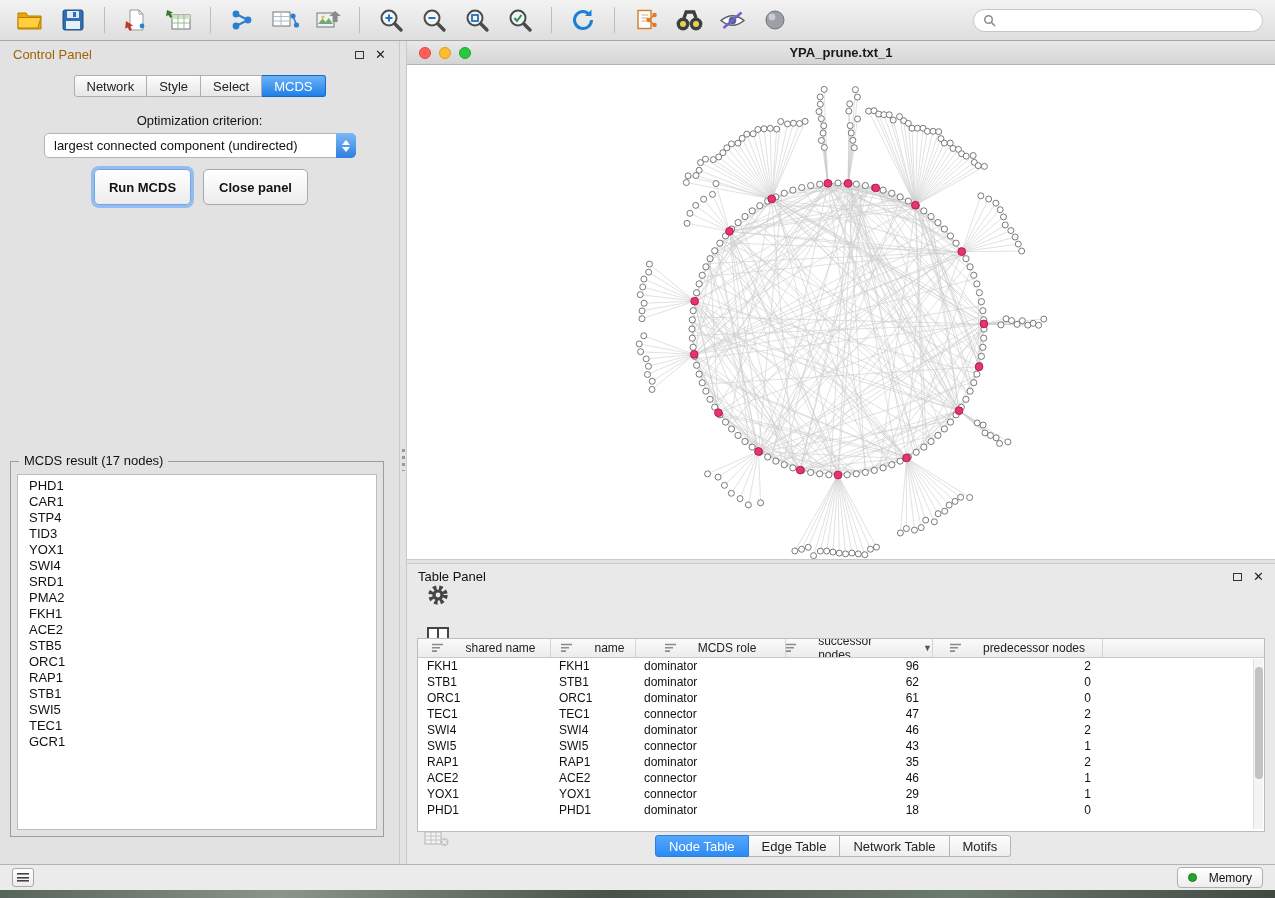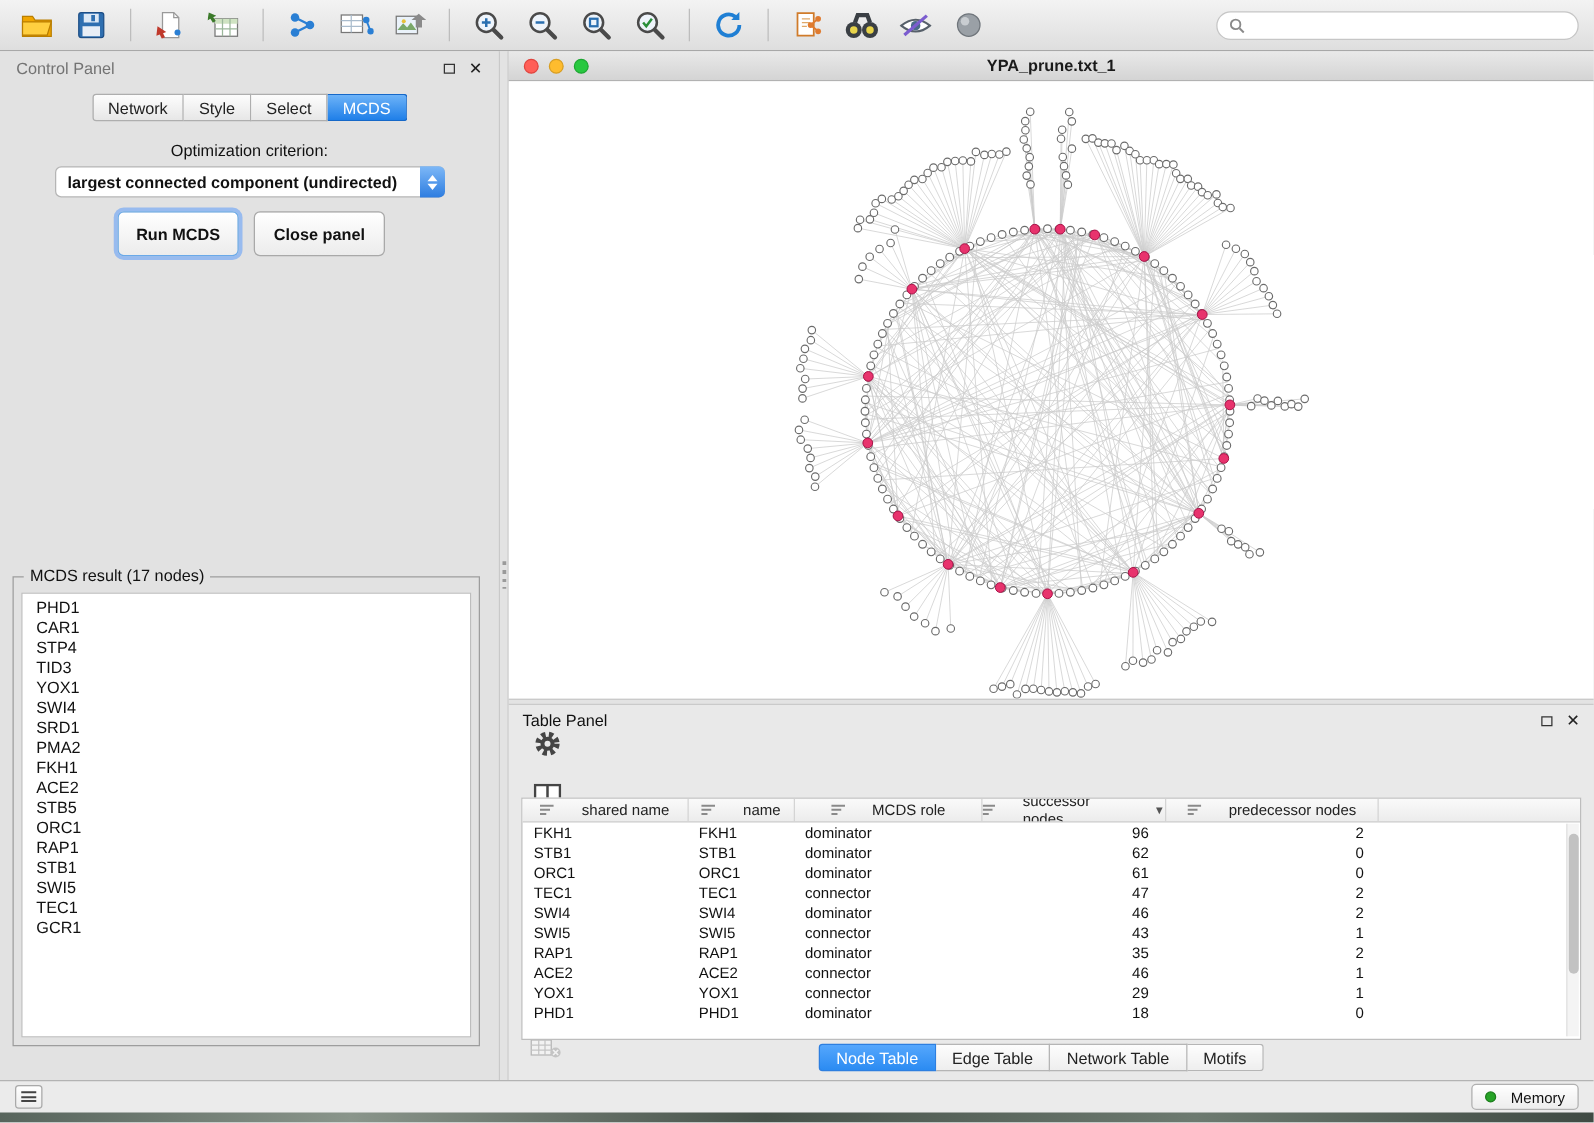--- a/index.html
+++ b/index.html
@@ -12,34 +12,34 @@
              display:flex; align-items:center; padding:0 12px; gap:7px; }
   .tbtn { width:36px; height:32px; display:flex; align-items:center; justify-content:center; border-radius:4px; }
   .tsep { width:1px; height:26px; background:#bdbdbd; margin:0 6px; }
   .searchbox { margin-left:auto; width:290px; height:23px; background:#fff; border:1px solid #c6c6c6;
                border-radius:12px; display:flex; align-items:center; padding:0 9px; gap:6px; }
   .searchbox input { border:none; outline:none; flex:1; font-size:12px; background:transparent; }
 
   
   .control-panel { position:absolute; left:0; top:41px; width:399px; height:823px; background:#e2e2e2; }
   .cp-titlebar { height:27px; display:flex; align-items:center; padding:0 13px; }
-  .cp-title { font-size:13px; color:#737373; }
+  .cp-title { font-size:13px; color:#a16207; }
   .win-icons { margin-left:auto; display:flex; align-items:center; gap:11px; }
   .float-glyph { width:9px; height:8px; border:1.5px solid #333; display:inline-block; }
   .close-glyph { font-size:13px; font-weight:bold; color:#222; line-height:1; }
   .cp-tabs { position:absolute; top:34px; left:50%; transform:translateX(-50%); display:flex; }
   .cp-tab { height:22px; padding:0 12px; font-size:13px; display:flex; align-items:center;
             background:linear-gradient(#fdfdfd,#e7e7e7); border:1px solid #aeaeae; border-left:none; color:#222; }
   .cp-tab:first-child { border-left:1px solid #aeaeae; border-radius:3px 0 0 3px; }
   .cp-tab:last-child { border-radius:0 3px 3px 0; }
   .cp-tab.active { background:linear-gradient(#6db3f8,#1f7fe8); border-color:#1668c8; color:#fff; }
   .cp-opt-label { position:absolute; top:72px; left:0; width:100%; text-align:center; font-size:13px; }
   .cp-select { position:absolute; top:92px; left:44px; width:312px; height:25px; background:#fff;
                border:1px solid #b5b5b5; border-radius:5px; display:flex; align-items:center; }
-  .cp-select .sel-text { flex:1; padding:0 9px; font-size:13px; white-space:nowrap; overflow:hidden;font-weight:bold; }
+  .cp-select .sel-text { flex:1; padding:0 9px; font-size:13px; white-space:nowrap; overflow:hidden; }
   .sel-stepper { width:20px; height:25px; margin-right:-1px; border-radius:0 5px 5px 0;
                  background:linear-gradient(#7db8f7,#2e7de0); display:flex; flex-direction:column;
                  align-items:center; justify-content:center; gap:2px; }
   .sel-stepper .up, .sel-stepper .dn { width:0; height:0; border-left:4px solid transparent; border-right:4px solid transparent; }
   .sel-stepper .up { border-bottom:5px solid #fff; }
   .sel-stepper .dn { border-top:5px solid #fff; }
   .cp-btn { position:absolute; height:36px; background:linear-gradient(#ffffff,#ececec);
             border:1px solid #a9a9a9; border-radius:5px; font-size:13px; display:flex; align-items:center; justify-content:center;font-weight:bold; }
   .cp-btn.run { top:128px; left:94px; width:97px; border-color:#6aa9e8; box-shadow:0 0 0 3px rgba(63,140,255,.45); }
   .cp-btn.closep { top:128px; left:203px; width:105px; }

